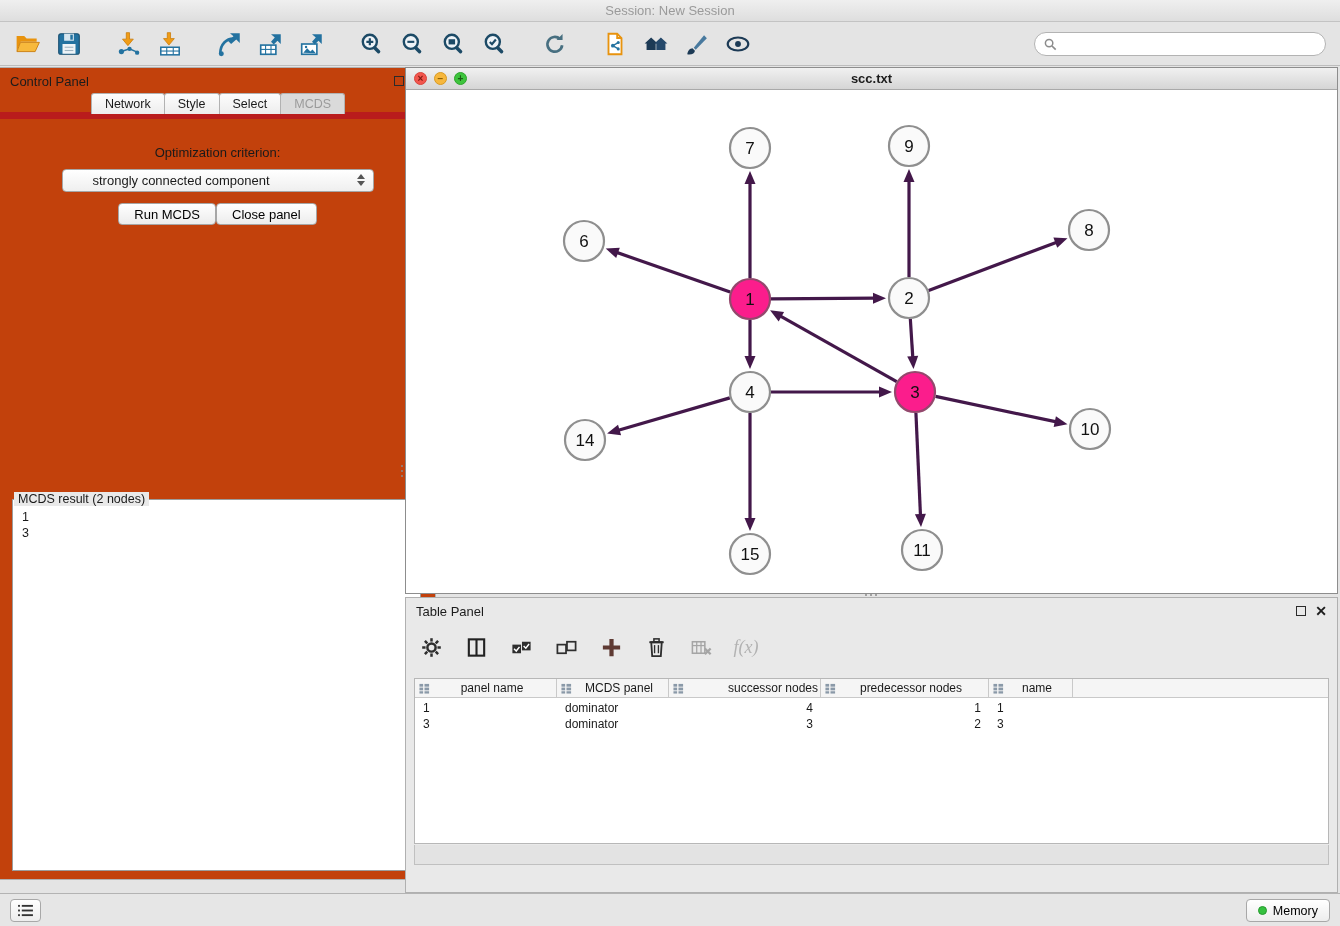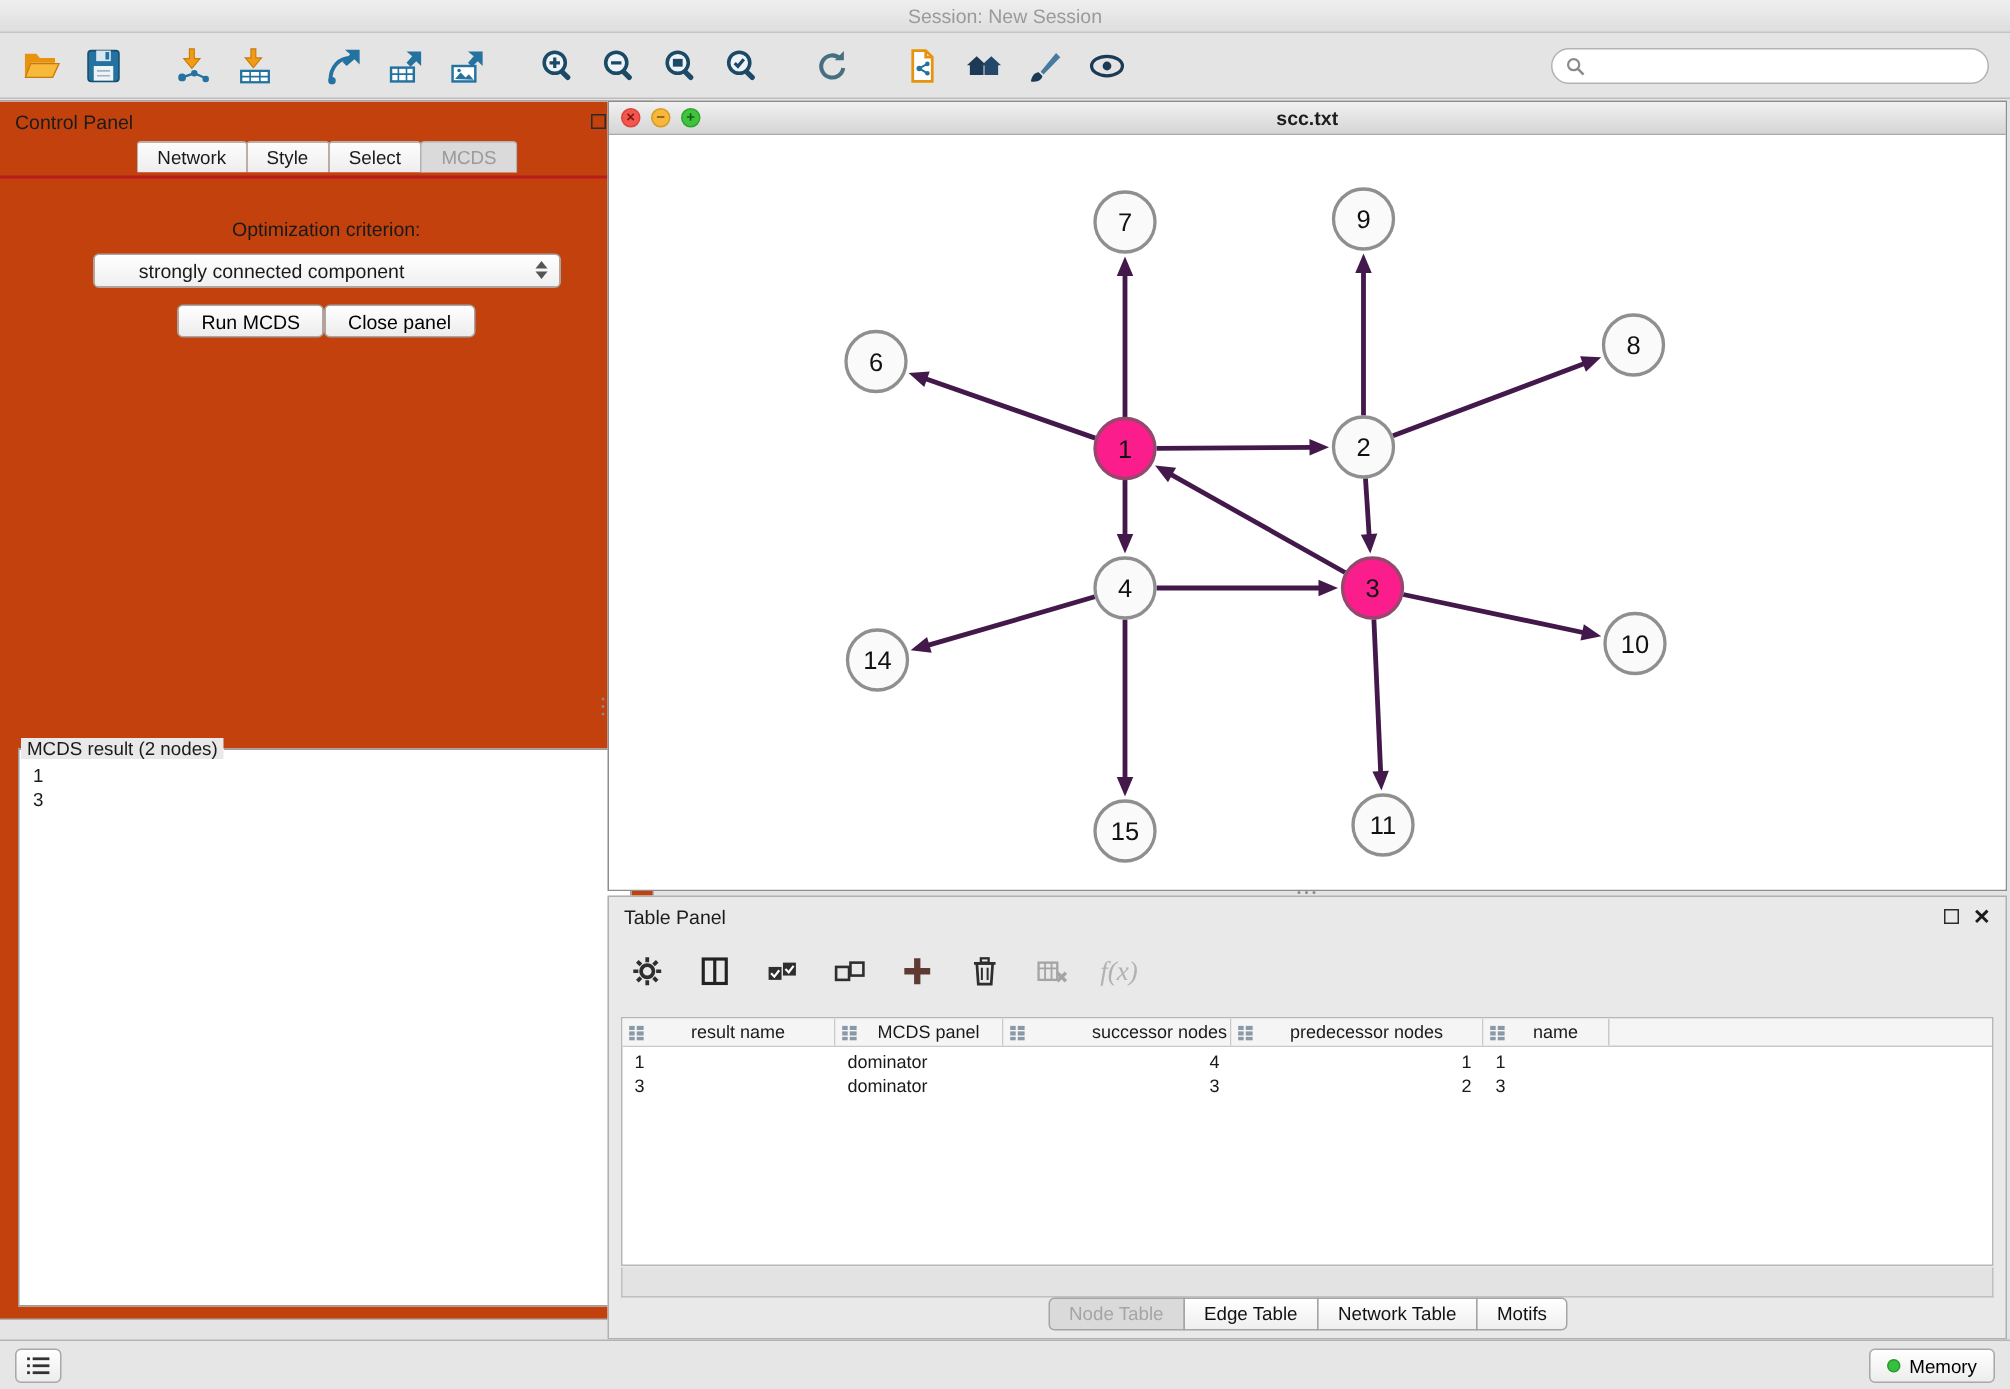--- a/index.html
+++ b/index.html
@@ -22,21 +22,21 @@
   
   .main{position:absolute;top:67px;bottom:33px;left:0;right:0}
 
   
   .control-panel{position:absolute;left:0;top:0;bottom:13px;width:436px;background:#c2410c;border:1px solid #b0b0b0;border-left:none}
   .cp-header{height:26px;display:flex;align-items:center;padding:0 10px}
   .panel-title{font-size:13px;color:#1c1c1c}
   .panel-btns{margin-left:auto;display:flex;gap:9px;align-items:center}
   .float-btn{width:10px;height:10px;border:1.6px solid #2b2b2b;background:transparent;cursor:pointer;padding:0}
   .close-btn{border:none;background:transparent;font-weight:bold;font-size:14px;color:#1c1c1c;cursor:pointer;line-height:10px;padding:0}
-  .cp-tabs{display:flex;justify-content:center;align-items:flex-start;height:25px;border-bottom:2px solid #b91c1c}
+  .cp-tabs{display:flex;justify-content:center;align-items:center;height:25px;border-bottom:7px solid #b91c1c}
   .cp-tab{border:1px solid #b2b2b2;border-bottom:none;background:linear-gradient(#fdfdfd,#ededed);padding:3px 13px 3px;font-size:12.5px;margin-right:-1px;cursor:pointer;border-radius:3px 3px 0 0;font-family:"Liberation Sans",sans-serif;color:#1a1a1a}
   .cp-tab.active{background:#dadada;color:#9b9b9b}
   .opt-label{margin-top:26px;text-align:center;font-size:13px}
   .dropdown{margin:9px auto 0;width:312px;height:23px;position:relative;border:1px solid #a6a6a6;border-radius:4px;background:linear-gradient(#ffffff,#efefef);display:flex;align-items:center;padding:0 22px 0 30px;font-size:13px;cursor:pointer}
   .dd-arrows{position:absolute;right:8px;top:4px;display:flex;flex-direction:column;gap:2px}
   .dd-arrows i{display:block;width:0;height:0;border-left:4px solid transparent;border-right:4px solid transparent}
   .dd-up{border-bottom:5px solid #555}
   .dd-down{border-top:5px solid #555}
   .btn-row{display:flex;justify-content:center;margin-top:11px}
   .mac-btn{height:22px;padding:0 15px;border:1px solid #a6a6a6;border-radius:4px;background:linear-gradient(#ffffff,#ececec);font-size:13px;cursor:pointer;font-family:"Liberation Sans",sans-serif}
@@ -444,21 +444,21 @@
               <svg class="sort-ic" viewBox="0 0 12 12">
                 <g fill="#8a99a8">
                   <rect x="0.5" y="1" width="4" height="3"></rect>
                   <rect x="6" y="1" width="5" height="3"></rect>
                   <rect x="0.5" y="5" width="4" height="3"></rect>
                   <rect x="6" y="5" width="5" height="3"></rect>
                   <rect x="0.5" y="9" width="4" height="2.5"></rect>
                   <rect x="6" y="9" width="5" height="2.5"></rect>
                 </g>
               </svg>
-              <span class="th-label">result name</span>
+              <span class="th-label">panel name</span>
             </div>
             <div class="th" style="width: 112px;">
               <svg class="sort-ic" viewBox="0 0 12 12">
                 <g fill="#8a99a8">
                   <rect x="0.5" y="1" width="4" height="3"></rect>
                   <rect x="6" y="1" width="5" height="3"></rect>
                   <rect x="0.5" y="5" width="4" height="3"></rect>
                   <rect x="6" y="5" width="5" height="3"></rect>
                   <rect x="0.5" y="9" width="4" height="2.5"></rect>
                   <rect x="6" y="9" width="5" height="2.5"></rect>
@@ -517,26 +517,20 @@
             <div class="tr">
               <div class="td" style="width: 142px; text-align: left;">3</div>
               <div class="td" style="width: 112px; text-align: left;">dominator</div>
               <div class="td" style="width: 152px; text-align: right;">3</div>
               <div class="td" style="width: 168px; text-align: right;">2</div>
               <div class="td" style="width: 84px; text-align: left;">3</div>
             </div>
           </div>
       </div>
       <div class="tp-hscroll"></div>
-      <div class="tp-tabs" id="tp-tabs">
-          <button class="tp-tab active">Node Table</button>
-          <button class="tp-tab">Edge Table</button>
-          <button class="tp-tab">Network Table</button>
-          <button class="tp-tab">Motifs</button>
-        </div>
     </div>
 
   </div>
 </div>
 
 <div class="statusbar">
   <button class="sb-left-btn">
     <svg viewBox="0 0 18 14" width="17" height="13">
         <g fill="#333">
           <rect x="1" y="1" width="2" height="2"></rect>

